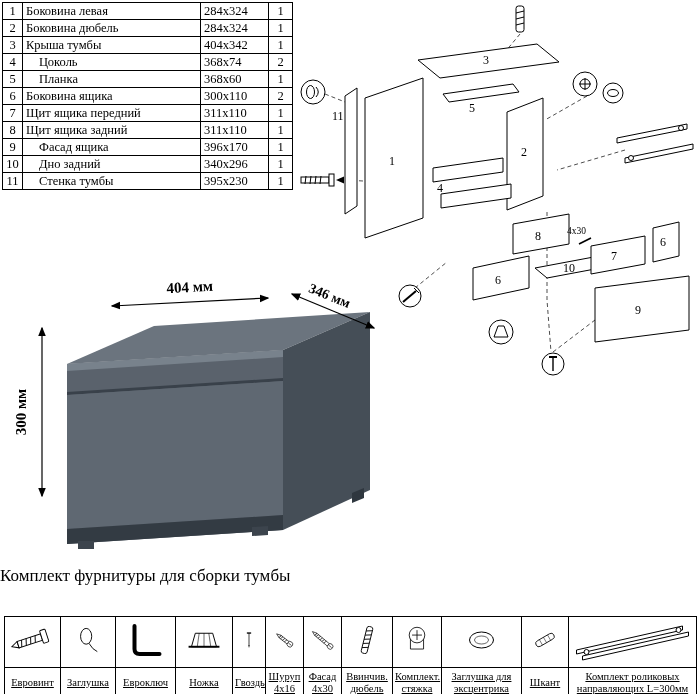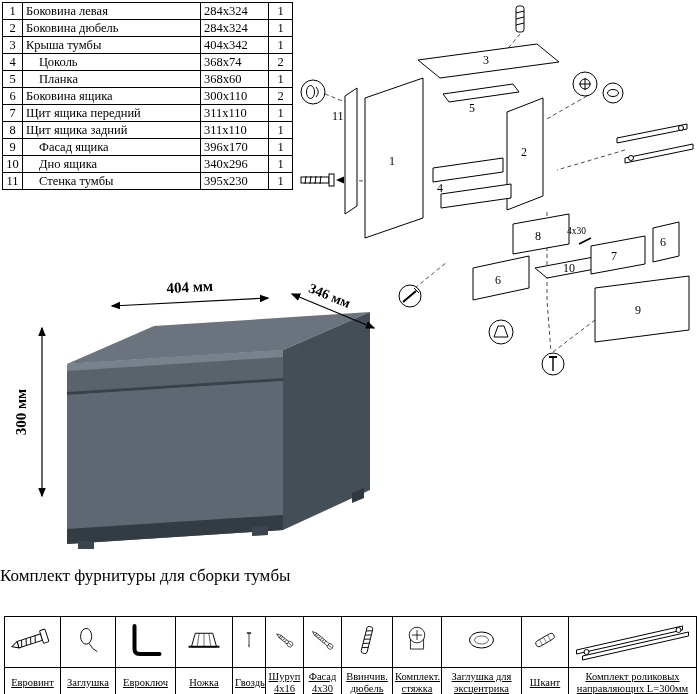--- a/index.html
+++ b/index.html
@@ -84,21 +84,21 @@
         <td class="c-qty">1</td>
       </tr>
       <tr>
         <td class="c-num">9</td>
         <td class="c-name indent">Фасад ящика</td>
         <td class="c-size">396x170</td>
         <td class="c-qty">1</td>
       </tr>
       <tr>
         <td class="c-num">10</td>
-        <td class="c-name indent">Дно ящика</td>
+        <td class="c-name indent">Дно задний</td>
         <td class="c-size">340x296</td>
         <td class="c-qty">1</td>
       </tr>
       <tr>
         <td class="c-num">11</td>
         <td class="c-name indent">Стенка тумбы</td>
         <td class="c-size">395x230</td>
         <td class="c-qty">1</td>
       </tr>
     </tbody>

